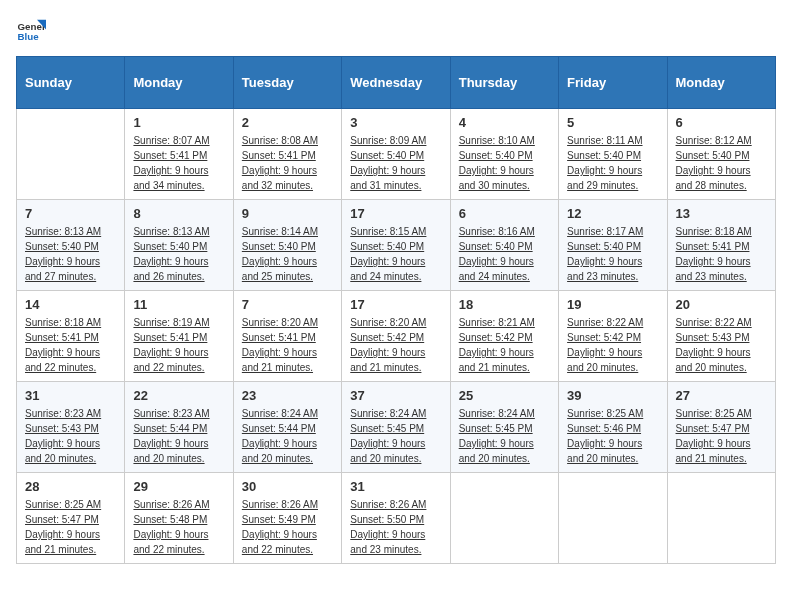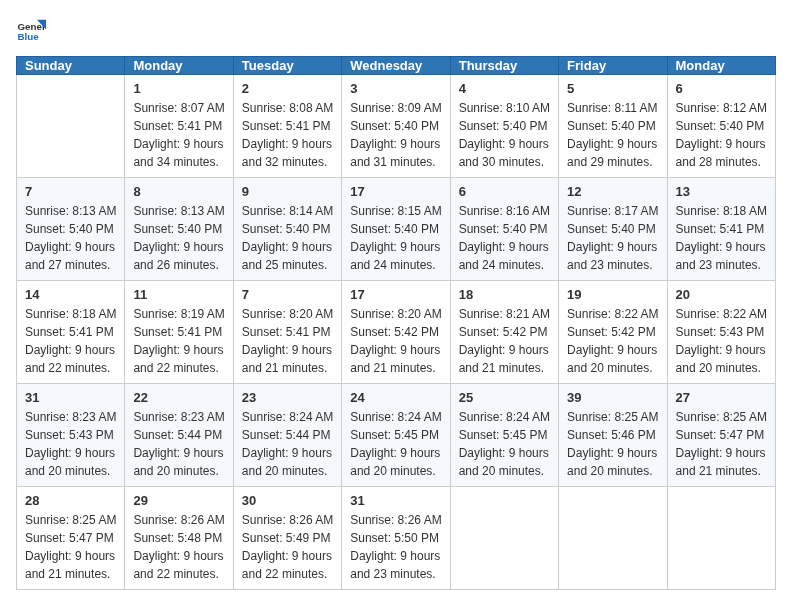--- a/index.html
+++ b/index.html
@@ -38,21 +38,21 @@
       color: #555;
     }
     .calendar-table {
       width: 100%;
       border-collapse: collapse;
       border: 1px solid #ccc;
     }
     .calendar-table th {
       background-color: #2e75b6;
       color: #fff;
-      padding: 1px 8px;
+      padding: 18px 8px;
       font-size: 13px;
       font-weight: bold;
       text-align: left;
       border: 1px solid #2060a0;
     }
     .calendar-table td {
       vertical-align: top;
       padding: 6px 8px;
       border: 1px solid #ccc;
       width: 14.28%;
@@ -65,23 +65,24 @@
       background-color: #f5f8fc;
     }
     .day-number {
       font-size: 13px;
       font-weight: bold;
       color: #333;
       display: block;
       margin-bottom: 3px;
     }
     .day-info {
-      font-size: 12px;
+      font-size: 10px;
       color: #333;
       line-height: 1.5;
+      text-decoration: underline;
     }
     .empty-cell {
       background: #f9f9f9;
     }
   </style>
 </head>
 <body>
 
 <div class="header-section">
   <div class="logo">
@@ -204,21 +205,21 @@
         </td>
         <td>
           <span class="day-number">22</span>
           <div class="day-info">Sunrise: 8:23 AM<br>Sunset: 5:44 PM<br>Daylight: 9 hours<br>and 20 minutes.</div>
         </td>
         <td>
           <span class="day-number">23</span>
           <div class="day-info">Sunrise: 8:24 AM<br>Sunset: 5:44 PM<br>Daylight: 9 hours<br>and 20 minutes.</div>
         </td>
         <td>
-          <span class="day-number">24</span>
+          <span class="day-number">37</span>
           <div class="day-info">Sunrise: 8:24 AM<br>Sunset: 5:45 PM<br>Daylight: 9 hours<br>and 20 minutes.</div>
         </td>
         <td>
           <span class="day-number">25</span>
           <div class="day-info">Sunrise: 8:24 AM<br>Sunset: 5:45 PM<br>Daylight: 9 hours<br>and 20 minutes.</div>
         </td>
         <td>
           <span class="day-number">39</span>
           <div class="day-info">Sunrise: 8:25 AM<br>Sunset: 5:46 PM<br>Daylight: 9 hours<br>and 20 minutes.</div>
         </td>

